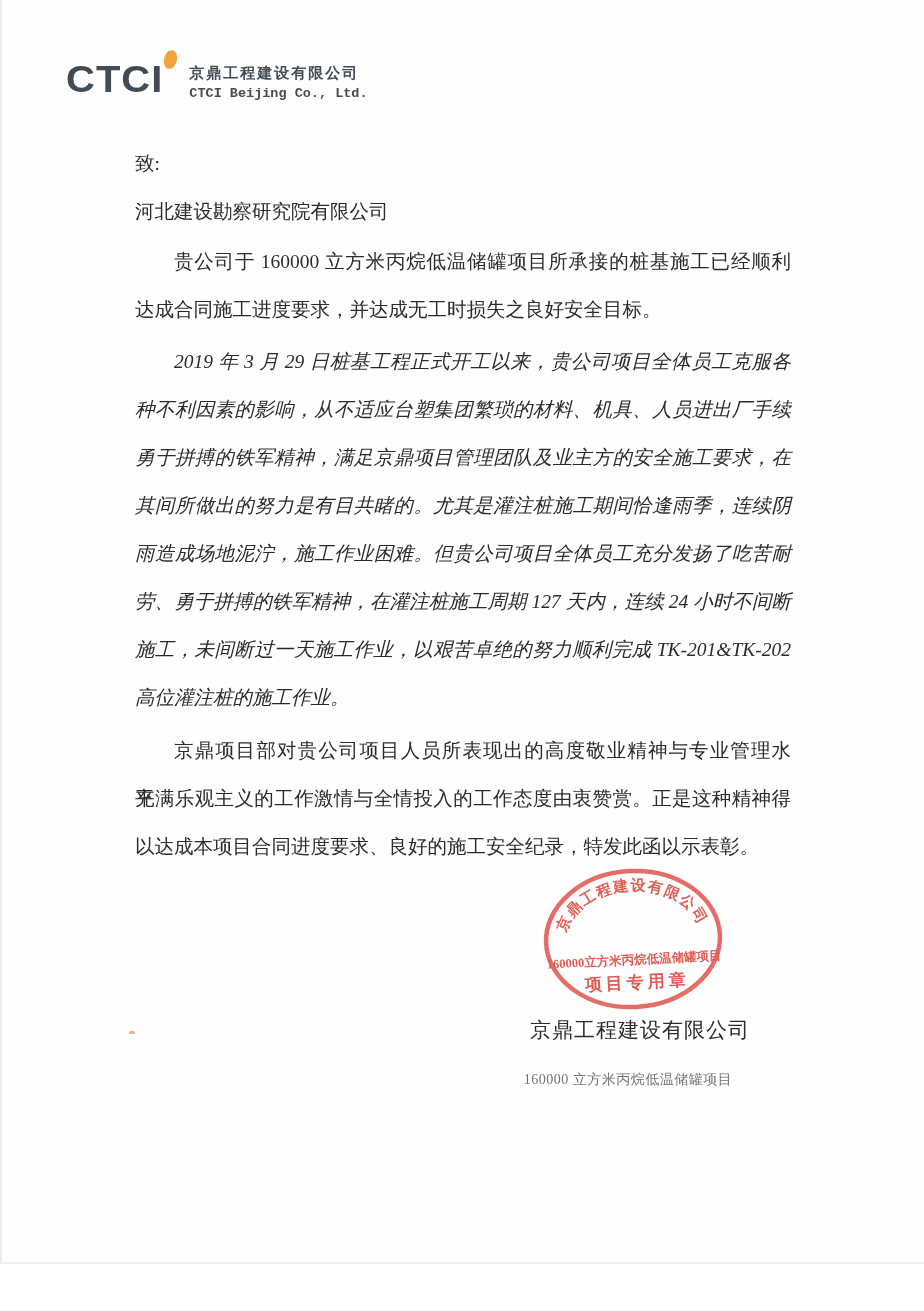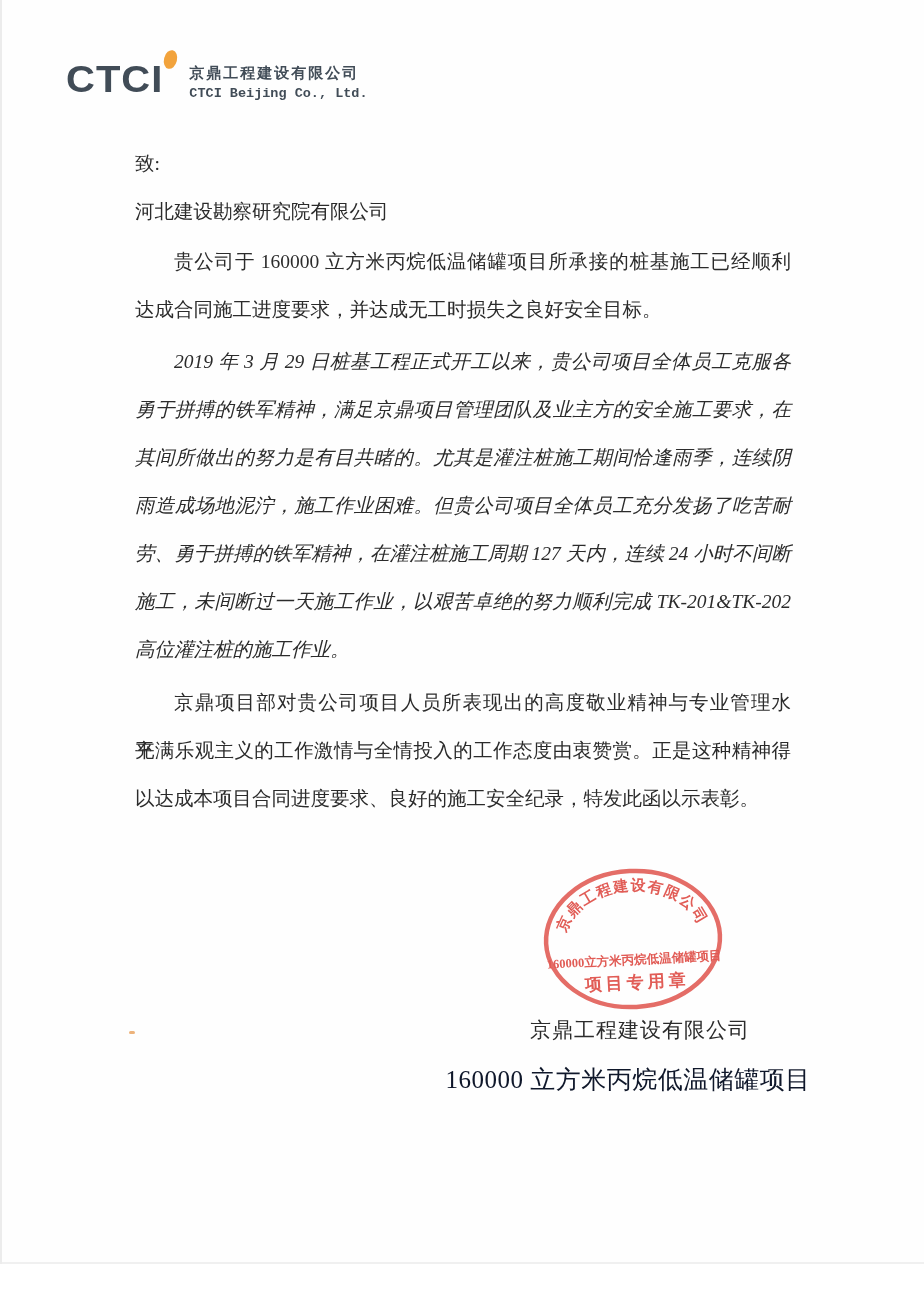--- a/index.html
+++ b/index.html
@@ -115,23 +115,23 @@
     letter-spacing: 1px;
     color: #2b2b2b;
     line-height: 26px;
   }
   .sig-project {
     position: absolute;
     left: 408px;
     top: 1067px;
     width: 440px;
     text-align: center;
-    font-size: 25px;
+    font-size: 14px;
     letter-spacing: 0.5px;
-    color: #0f172a;
+    color: #737373;
     line-height: 26px;
   }
 
   
   .speck {
     position: absolute;
     left: 129px;
     top: 1031px;
     width: 6px;
     height: 3px;
@@ -160,20 +160,21 @@
     <div class="line">致:</div>
     <div class="line">河北建设勘察研究院有限公司</div>
 
     <div class="para-1">
       <div class="line full indent">贵公司于 160000 立方米丙烷低温储罐项目所承接的桩基施工已经顺利</div>
       <div class="line end">达成合同施工进度要求，并达成无工时损失之良好安全目标。</div>
     </div>
 
     <div class="para-2">
       <div class="line full indent">2019 年 3 月 29 日桩基工程正式开工以来，贵公司项目全体员工克服各</div>
+      <div class="line full">种不利因素的影响，从不适应台塑集团繁琐的材料、机具、人员进出厂手续</div>
       <div class="line full">勇于拼搏的铁军精神，满足京鼎项目管理团队及业主方的安全施工要求，在</div>
       <div class="line full">其间所做出的努力是有目共睹的。尤其是灌注桩施工期间恰逢雨季，连续阴</div>
       <div class="line full">雨造成场地泥泞，施工作业困难。但贵公司项目全体员工充分发扬了吃苦耐</div>
       <div class="line full">劳、勇于拼搏的铁军精神，在灌注桩施工周期 127 天内，连续 24 小时不间断</div>
       <div class="line full">施工，未间断过一天施工作业，以艰苦卓绝的努力顺利完成 TK-201&amp;TK-202</div>
       <div class="line end">高位灌注桩的施工作业。</div>
     </div>
 
     <div class="para-3">
       <div class="line full indent">京鼎项目部对贵公司项目人员所表现出的高度敬业精神与专业管理水平，</div>

